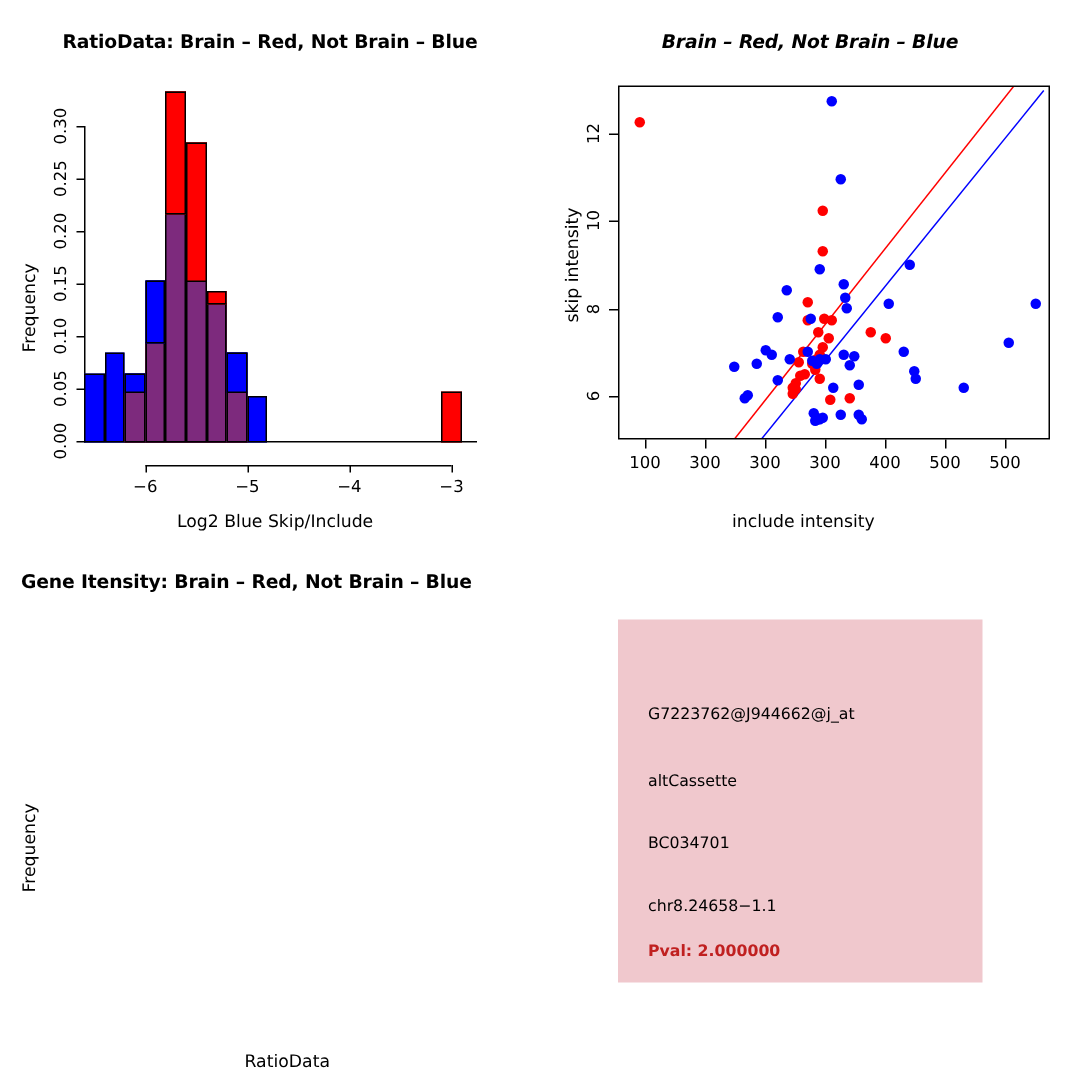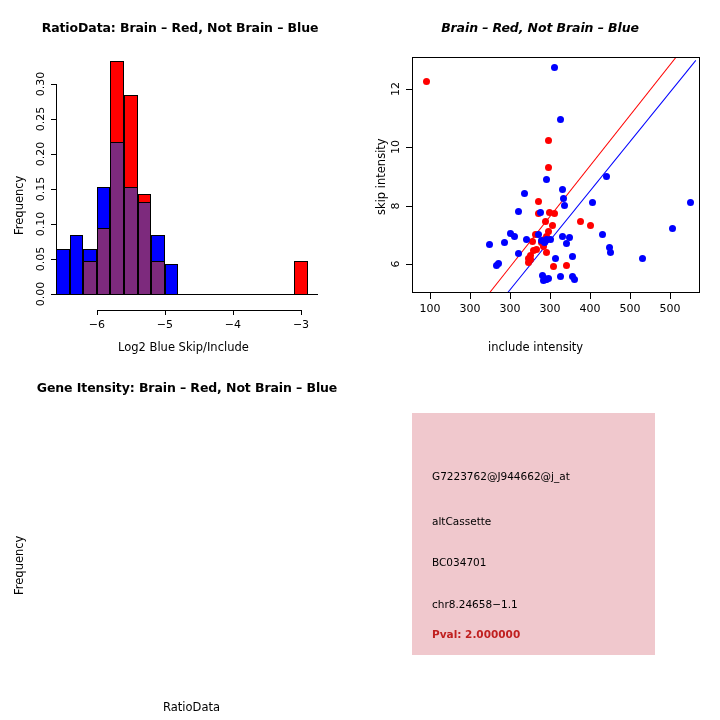--- a/index.html
+++ b/index.html
@@ -278,21 +278,21 @@
         <div class="tick" style="left: 230px; top: 293px; width: 1px; height: 6px;"></div>
         <div class="ticklabel" style="left: 230px; top: 302px; transform: translateX(-50%);">400</div>
         <div class="tick" style="left: 270px; top: 293px; width: 1px; height: 6px;"></div>
         <div class="ticklabel" style="left: 270px; top: 302px; transform: translateX(-50%);">500</div>
         <div class="tick" style="left: 310px; top: 293px; width: 1px; height: 6px;"></div>
         <div class="ticklabel" style="left: 310px; top: 302px; transform: translateX(-50%);">500</div>
       </div>
   </div>
 
   <div class="panel" id="panel-gene-hist">
-    <div class="ptitle" style="top:20px; text-align:center; left:14px; width:346px;">Gene Itensity: Brain – Red, Not Brain – Blue</div>
+    <div class="ptitle" style="top:20px; text-align:left; left:14px; width:346px;">Gene Itensity: Brain – Red, Not Brain – Blue</div>
 
     <div class="axtitle vert" style="left:12px; top:235px;">Frequency</div>
     <div class="axtitle" style="left:163px; top:340px;">RatioData</div>
 
     <div class="plot-area" id="gene-plot" style="left:0; top:0; width:360px; height:360px;"></div>
   </div>
 
   <div class="panel" id="panel-info">
     <div class="infobox" id="info-rect" style="left: 52px; top: 53px; width: 243px; height: 242px; background: rgb(240, 200, 205);"></div>
 

